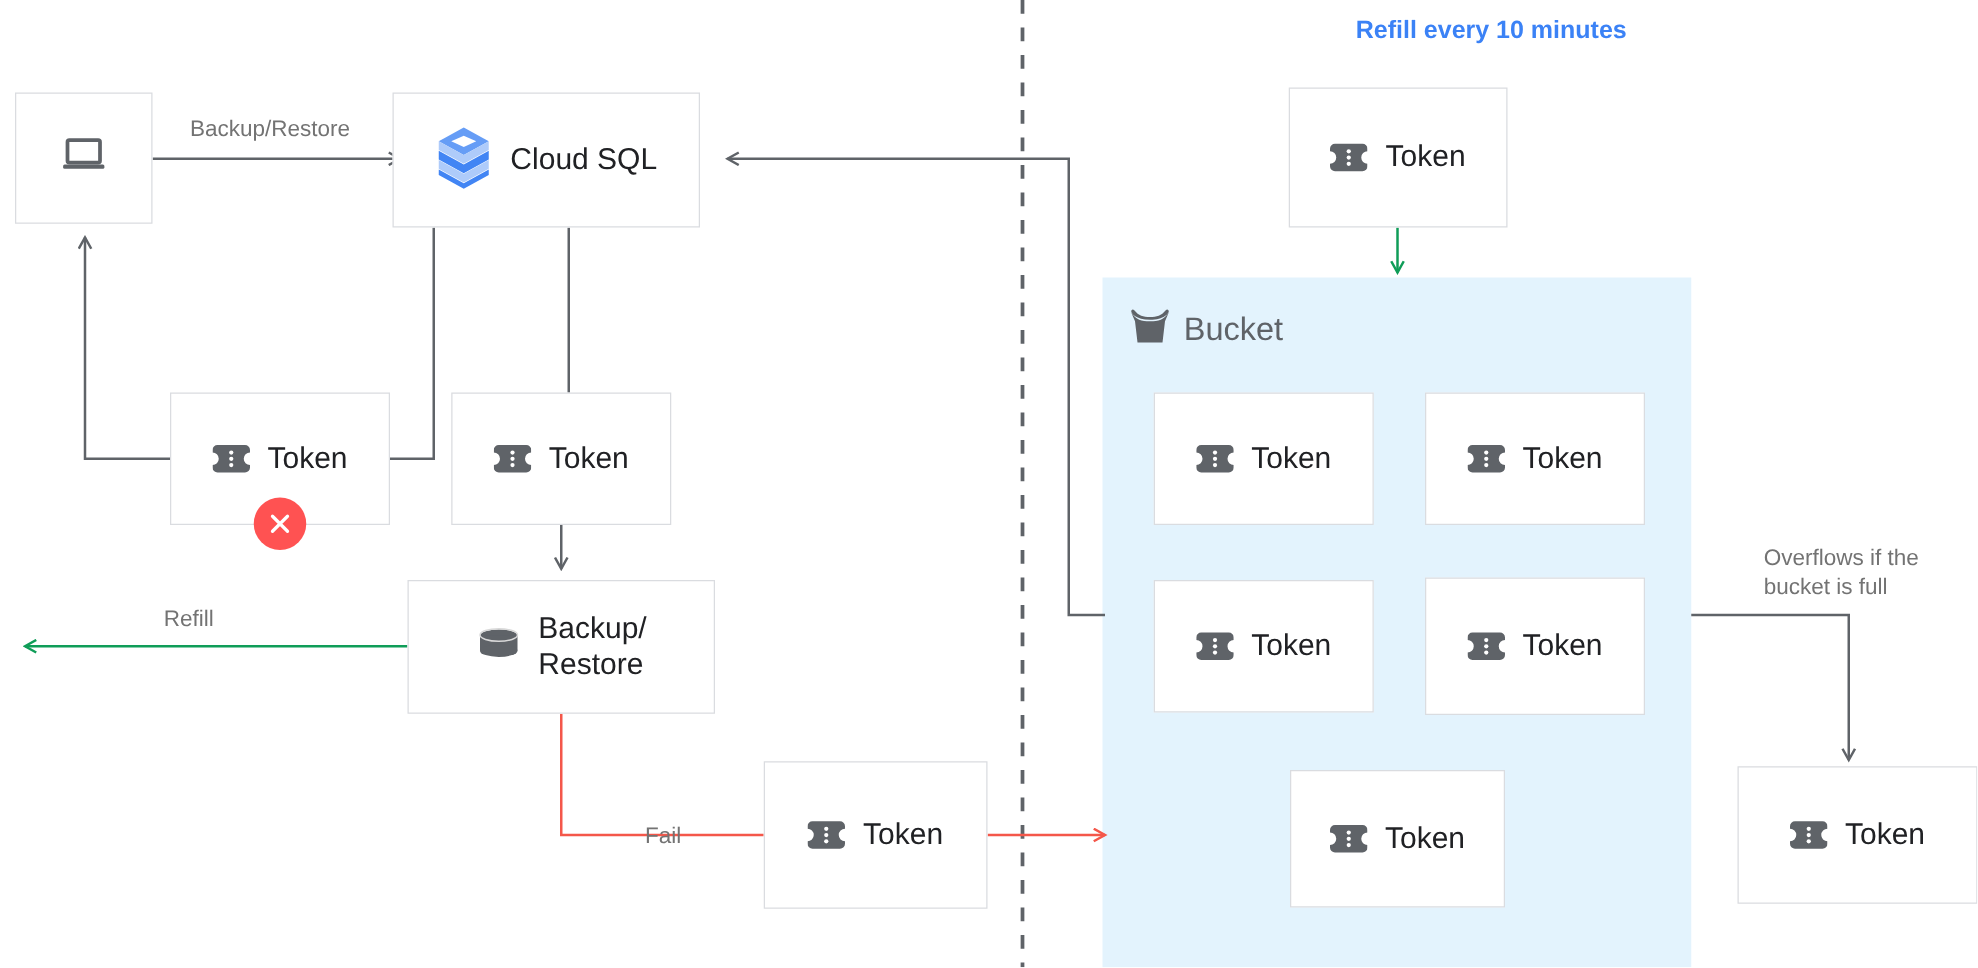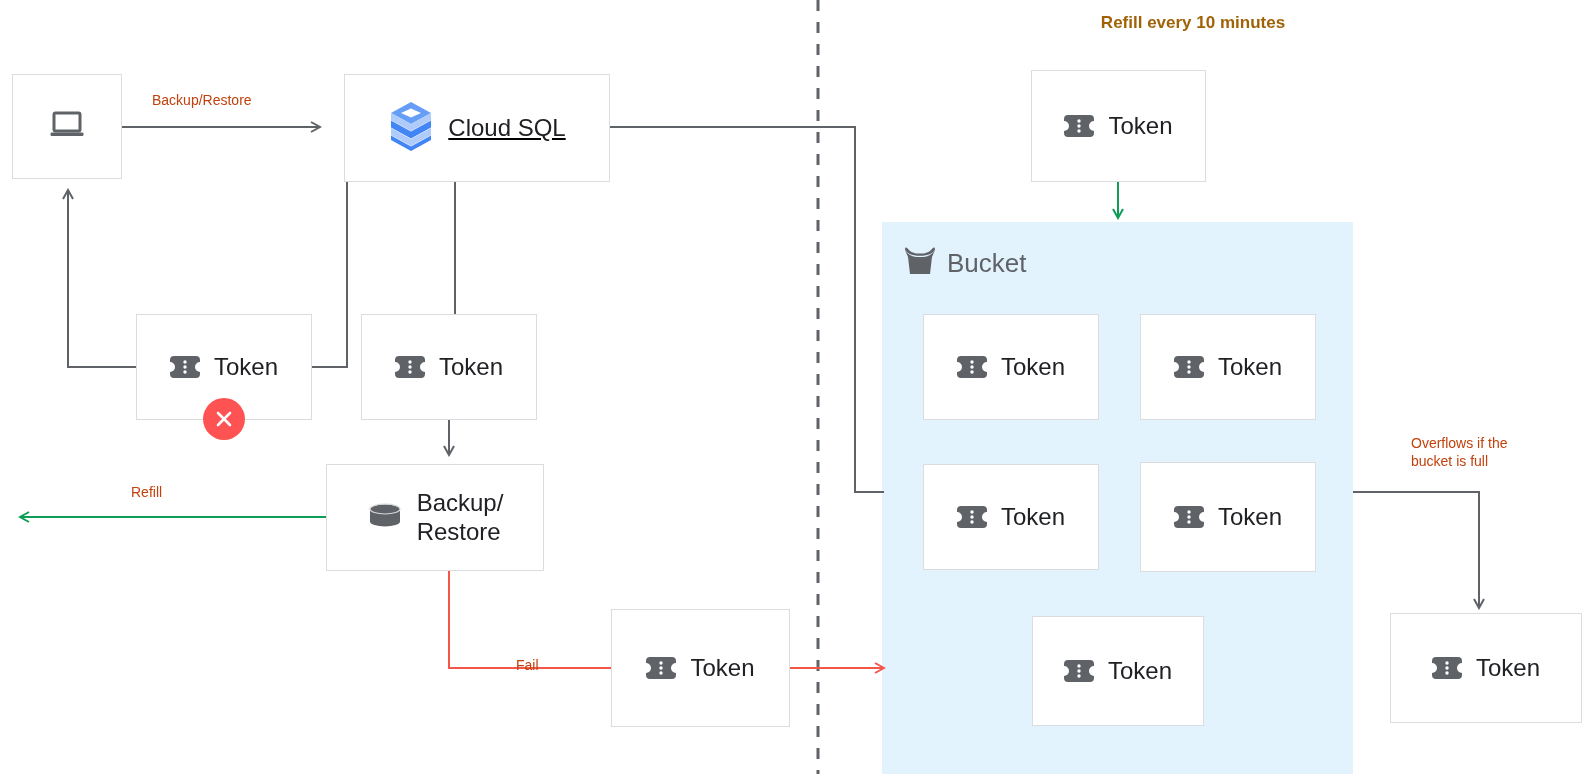--- a/index.html
+++ b/index.html
@@ -56,34 +56,34 @@
     display:flex;align-items:center;gap:10px;
     z-index:6;
   }
   #bucket-header .bl{
     font-size:26px;color:#5f6368;
   }
 
   
   .freetext{
     position:absolute;
-    color:#c2410c;
-    font-size:14px;
+    color:#737373;
+    font-size:18px;
     line-height:1.28;
     z-index:6;
     white-space:pre-line;
   }
   #title-refill{
     position:absolute;
     left:1053px;top:13px;
     width:280px;
     text-align:center;
-    font-size:17px;
+    font-size:20px;
     font-weight:bold;
-    color:#a16207;
+    color:#3b82f6;
     z-index:6;
   }
 
   
   #wires{
     position:absolute;left:0;top:0;width:1582px;height:774px;
     z-index:3;pointer-events:none;
   }
 
   
@@ -157,21 +157,21 @@
 
   <div class="node" style="left:12px;top:74px;width:110px;height:105px;">
     <span>
       <svg width="38" height="32" viewBox="0 0 38 32">
         <rect x="6" y="4" width="26" height="18" rx="1.5" fill="none" stroke="#5f6368" stroke-width="3"></rect>
         <rect x="2.5" y="23.5" width="33" height="3.4" rx="1.2" fill="#5f6368"></rect>
       </svg>
     </span>
   </div>
 
-  <div class="node" style="left:344px;top:74px;width:266px;height:108px;text-decoration:underline;">
+  <div class="node" style="left:314px;top:74px;width:246px;height:108px;">
     <span>
       <svg width="46" height="52" viewBox="0 0 46 52">
         <g>
           <polygon points="23,2 43,13 23,24 3,13" fill="#669df6"></polygon>
           <polygon points="23,8.5 33,13 23,17.5 13,13" fill="#ffffff"></polygon>
           <polygon points="3,13 3,20 23,31 43,20 43,13 23,24" fill="#aecbfa"></polygon>
           <polygon points="3,20.5 3,27.5 23,38.5 43,27.5 43,20.5 23,31.5" fill="#4285f4"></polygon>
           <polygon points="3,28 3,35 23,46 43,35 43,28 23,39" fill="#aecbfa"></polygon>
           <polygon points="3,35.5 3,40 23,51 43,40 43,35.5 23,46.5" fill="#4285f4"></polygon>
         </g>
@@ -203,21 +203,21 @@
       <svg viewBox="0 0 30 26">
         <path d="M4,2 h22 a4,4 0 0 1 4,4 v2 a5,5 0 0 0 0,10 v2 a4,4 0 0 1 -4,4 h-22 a4,4 0 0 1 -4,-4 v-2 a5,5 0 0 0 0,-10 v-2 a4,4 0 0 1 4,-4 z" fill="#5f6368"></path>
         <circle cx="15" cy="8" r="1.7" fill="#ffffff"></circle>
         <circle cx="15" cy="13" r="1.7" fill="#ffffff"></circle>
         <circle cx="15" cy="18" r="1.7" fill="#ffffff"></circle>
       </svg>
     </span>
     <span class="node-label">Token</span>
   </div>
 
-  <div class="node" style="left:326px;top:464px;width:218px;height:107px;">
+  <div class="node" style="left:326px;top:464px;width:246px;height:107px;">
     <span>
       <svg width="36" height="30" viewBox="0 0 36 30">
         <ellipse cx="18" cy="8.5" rx="15" ry="5" fill="#5f6368"></ellipse>
         <rect x="3" y="8.5" width="30" height="12" fill="#5f6368"></rect>
         <ellipse cx="18" cy="20.5" rx="15" ry="5" fill="#5f6368"></ellipse>
         <ellipse cx="18" cy="8" rx="15" ry="5" fill="none" stroke="#d9d9d9" stroke-width="1.2"></ellipse>
       </svg>
     </span>
     <span class="node-label">Backup/
 Restore</span>

